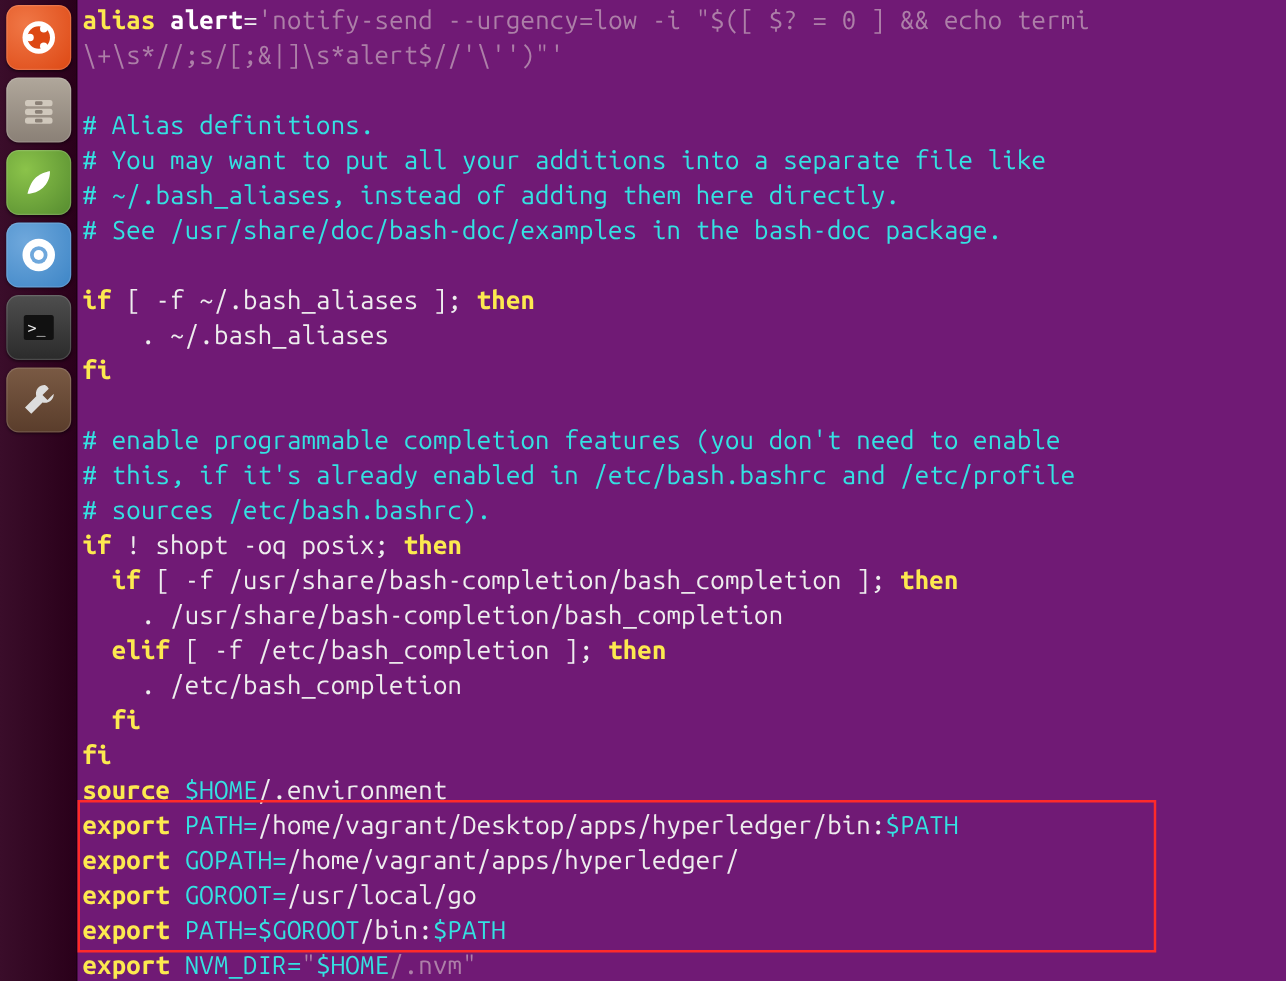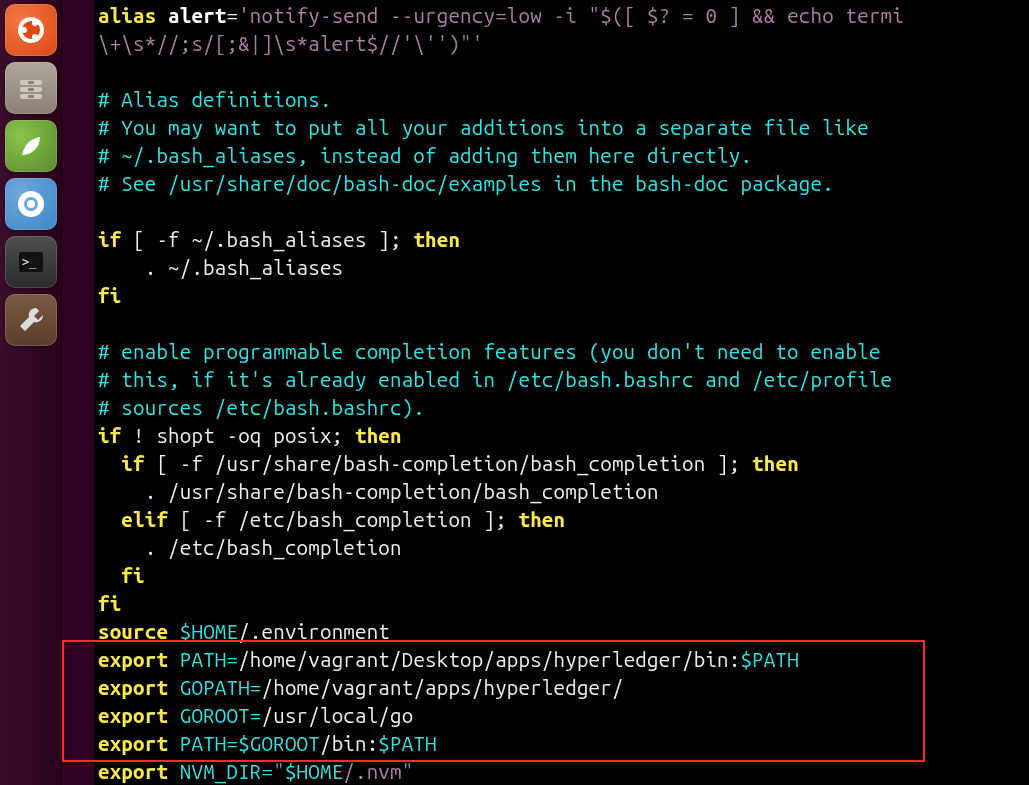--- a/index.html
+++ b/index.html
@@ -26,24 +26,23 @@
     border-radius: 10px;
     display: flex;
     align-items: center;
     justify-content: center;
     font-size: 24px;
     color: #fff;
     box-shadow: inset 0 0 0 1px rgba(255,255,255,0.15), 0 1px 2px rgba(0,0,0,0.4);
   }
   .editor {
     flex: 1;
-    background: #000000;
+    background: #701a75;
     padding: 2px 0 0 0;
     overflow: hidden;
-    margin-left: 32px;
   }
   pre.code {
     font-family: inherit;
     font-size: 20.5px;
     line-height: 28px;
     letter-spacing: 0.2px;
     white-space: pre;
     color: #c9c0c8;
     padding-left: 4px;
   }

